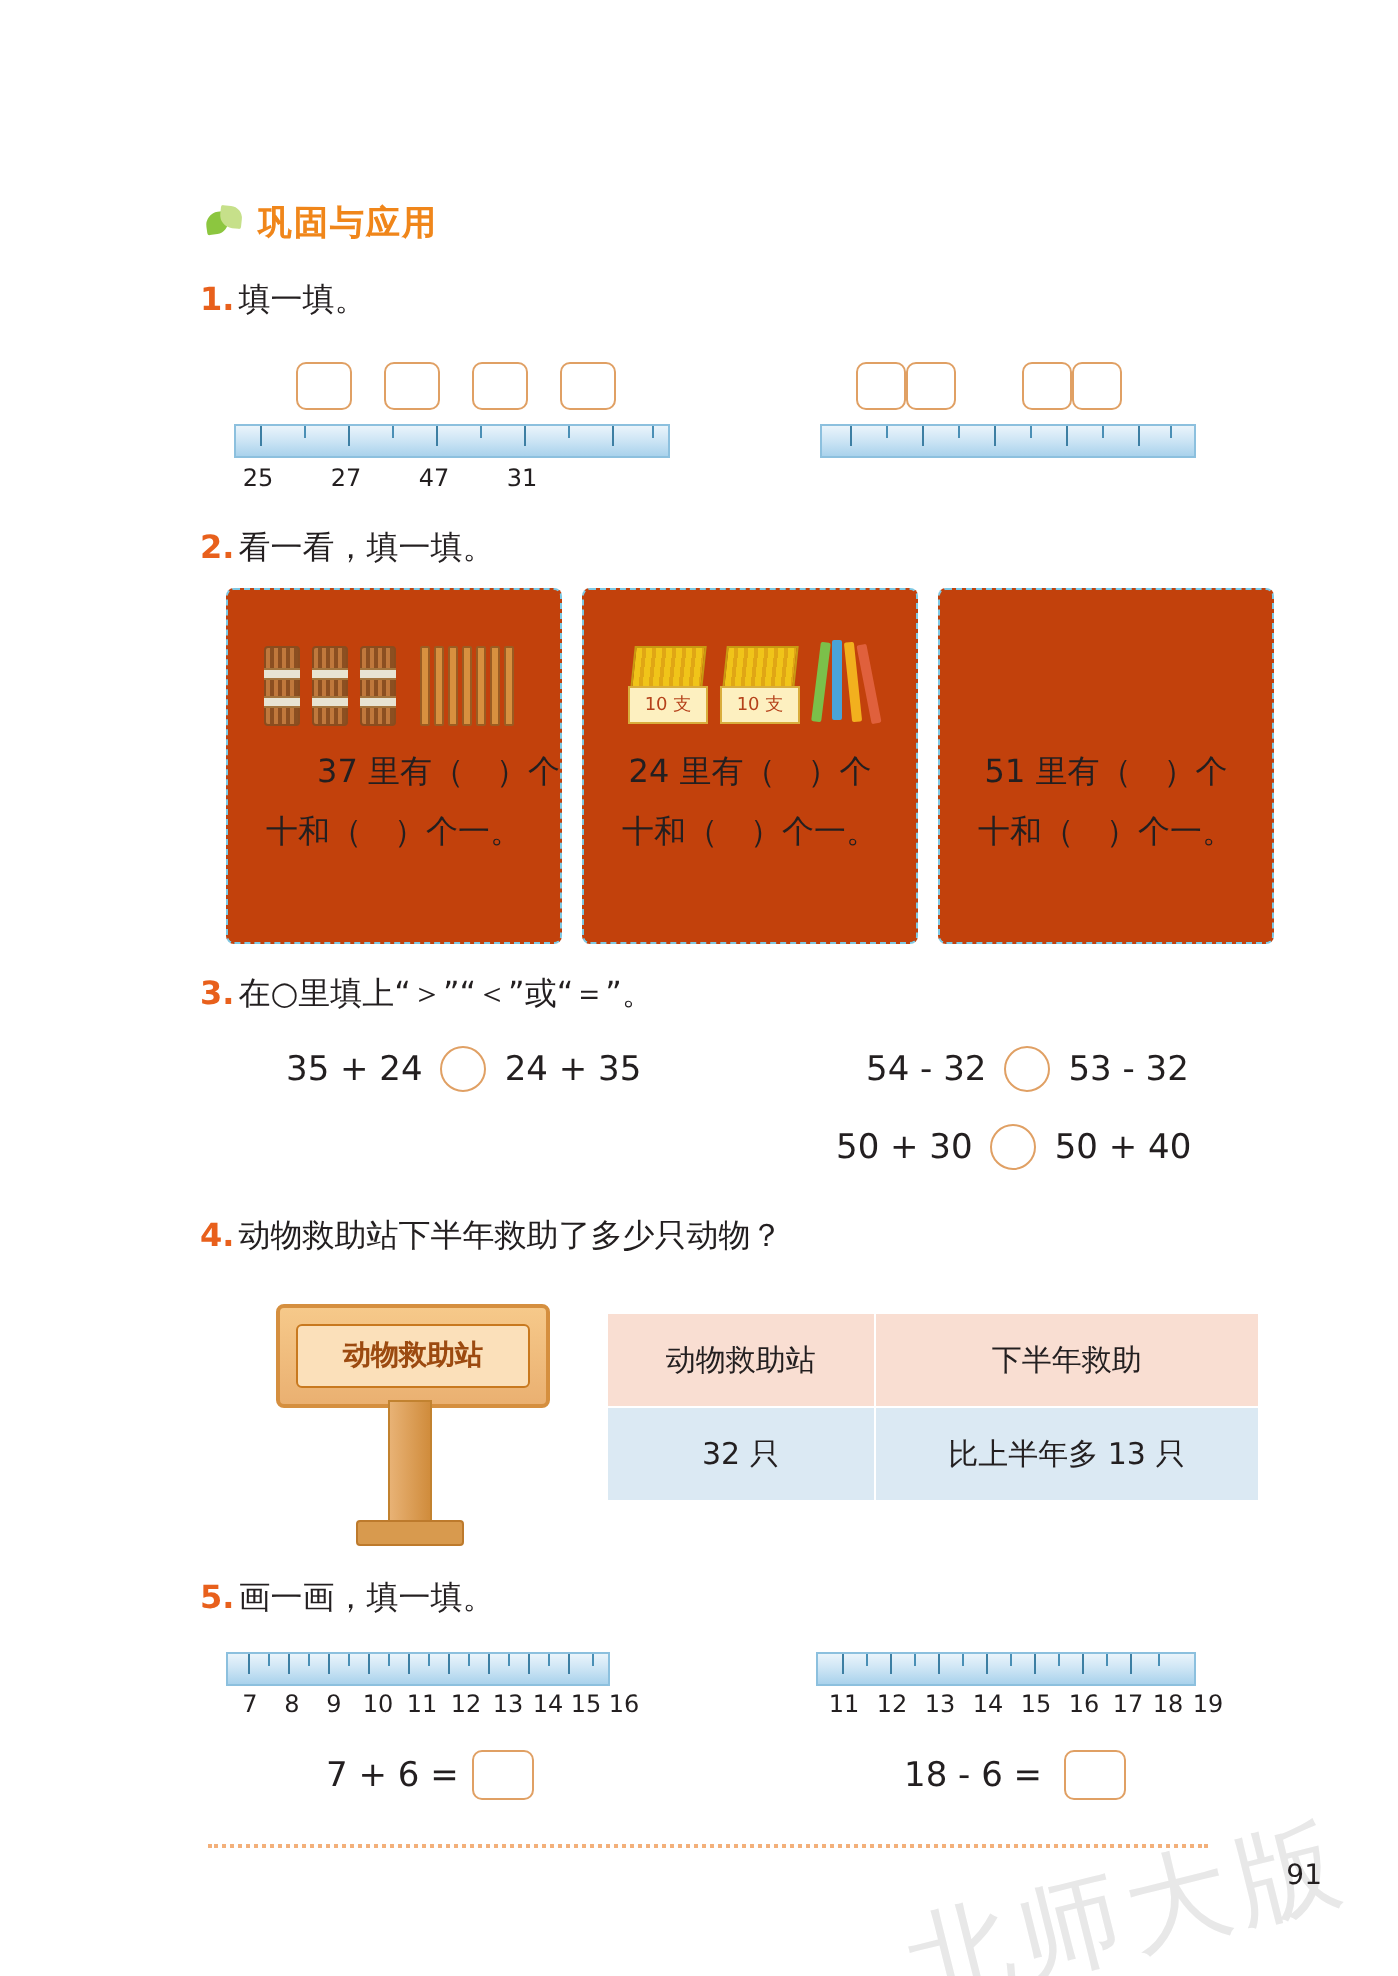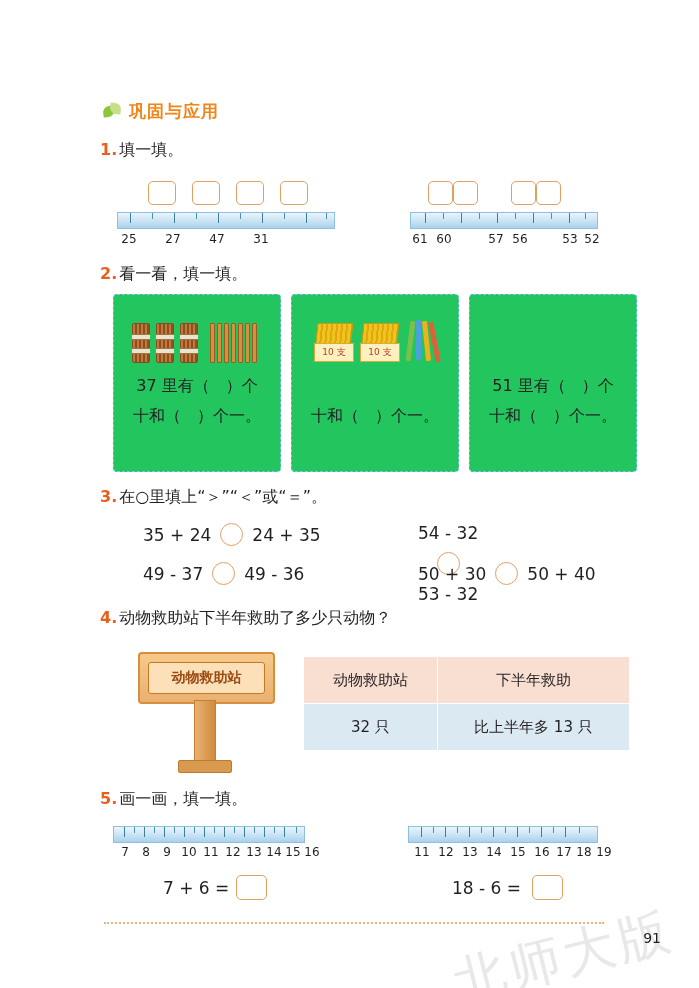--- a/index.html
+++ b/index.html
@@ -53,21 +53,21 @@
   .abox{
     box-sizing:border-box;
     border:1.6px solid #e0a064;border-radius:5px;
     background:#ffffff;
   }
 
   
   .card{
     position:absolute;box-sizing:border-box;
     border:1.6px dashed #7ec8e3;border-radius:4px;
-    background:#22c55e;
+    background:#c2410c;
   }
   .card .ctext{
     position:absolute;left:0;right:0;
     text-align:center;font-size:16px;line-height:26px;
     font-family:"DejaVu Sans", sans-serif;color:#231f20;
   }
 
   
   .cmp{position:absolute;font-size:17px;font-family:"DejaVu Sans", sans-serif;display:flex;align-items:center;gap:9px;}
   .circle{display:inline-block;width:21px;height:21px;border:1.6px solid #e0a064;border-radius:50%;}
@@ -168,28 +168,20 @@
     <i class="tickl" style="left:14px;"></i>
       <i class="tick" style="left:32px;"></i>
     <i class="tickl" style="left:50px;"></i>
       <i class="tick" style="left:68px;"></i>
     <i class="tickl" style="left:86px;"></i>
       <i class="tick" style="left:104px;"></i>
     <i class="tickl" style="left:122px;"></i>
       <i class="tick" style="left:140px;"></i>
     <i class="tickl" style="left:158px;"></i>
       <i class="tick" style="left:174px;"></i>
-  </div>
-  <div class="rulerlabels" style="left:410px;top:232px;width:188px;height:16px;">
-    <span style="left:10px;">61</span>
-    <span style="left:34px;">60</span>
-    <span style="left:86px;">57</span>
-    <span style="left:110px;">56</span>
-    <span style="left:160px;">53</span>
-    <span style="left:182px;">52</span>
   </div>
 
   <div class="qline" style="left:100px;top:264px;">
     <span class="qnum">2.</span>
     <span class="qtext">看一看，填一填。</span>
   </div>
 
   <div class="card" style="left:113px;top:294px;width:168px;height:178px;">
     <div style="position:absolute;left:18px;top:28px;width:132px;height:42px;">
       <div class="bundle" style="left:0px;top:0px;">
@@ -205,63 +197,59 @@
           <i class="band" style="top:24px;"></i>
         </div>
       <i class="stick" style="left:78px;top:0;"></i>
         <i class="stick" style="left:85px;top:0;"></i>
       <i class="stick" style="left:92px;top:0;"></i>
         <i class="stick" style="left:99px;top:0;"></i>
       <i class="stick" style="left:106px;top:0;"></i>
         <i class="stick" style="left:113px;top:0;"></i>
       <i class="stick" style="left:120px;top:0;"></i>
     </div>
-    <div class="ctext" style="top:78px;">37 里有（　）个</div>
+    <div class="ctext" style="top:78px;text-align:right;">37 里有（　）个</div>
     <div class="ctext" style="top:108px;">十和（　）个一。</div>
   </div>
 
   <div class="card" style="left:291px;top:294px;width:168px;height:178px;">
     <div style="position:absolute;left:18px;top:24px;width:132px;height:46px;">
       <div class="pack" style="left:4px;top:4px;">
         <div class="pencils"></div>
         <div class="label">10 支</div>
       </div>
       <div class="pack" style="left:50px;top:4px;">
         <div class="pencils"></div>
         <div class="label">10 支</div>
       </div>
       <i class="pencil" style="left:98px;top:2px;background:#7bc04a;transform:rotate(7deg);"></i>
       <i class="pencil" style="left:106px;top:1px;background:#4aa3d8;"></i>
       <i class="pencil" style="left:114px;top:2px;background:#f2b01e;transform:rotate(-6deg);"></i>
       <i class="pencil" style="left:122px;top:3px;background:#e0603c;transform:rotate(-11deg);"></i>
     </div>
+    <div class="ctext" style="top:78px;">24 里有（　）个</div>
     <div class="ctext" style="top:108px;">十和（　）个一。</div>
   </div>
 
   <div class="card" style="left:469px;top:294px;width:168px;height:178px;">
     <div class="ctext" style="top:78px;">51 里有（　）个</div>
     <div class="ctext" style="top:108px;">十和（　）个一。</div>
   </div>
 
   <div class="qline" style="left:100px;top:487px;">
     <span class="qnum">3.</span>
     <span class="qtext">在○里填上“＞”“＜”或“＝”。</span>
   </div>
 
   <div class="cmp" style="left:143px;top:523px;">
     <span>35 + 24</span>
     <span class="circle"></span>
     <span>24 + 35</span>
   </div>
-  <div class="cmp" style="left:143px;top:562px;">
-    <span>49 - 37</span>
-    <span class="circle"></span>
-    <span>49 - 36</span>
-  </div>
-  <div class="cmp" style="left:418px;top:523px;flex-direction:column;">
+  <div class="cmp" style="left:433px;top:523px;">
     <span>54 - 32</span>
     <span class="circle"></span>
     <span>53 - 32</span>
   </div>
   <div class="cmp" style="left:418px;top:562px;">
     <span>50 + 30</span>
     <span class="circle"></span>
     <span>50 + 40</span>
   </div>
 

